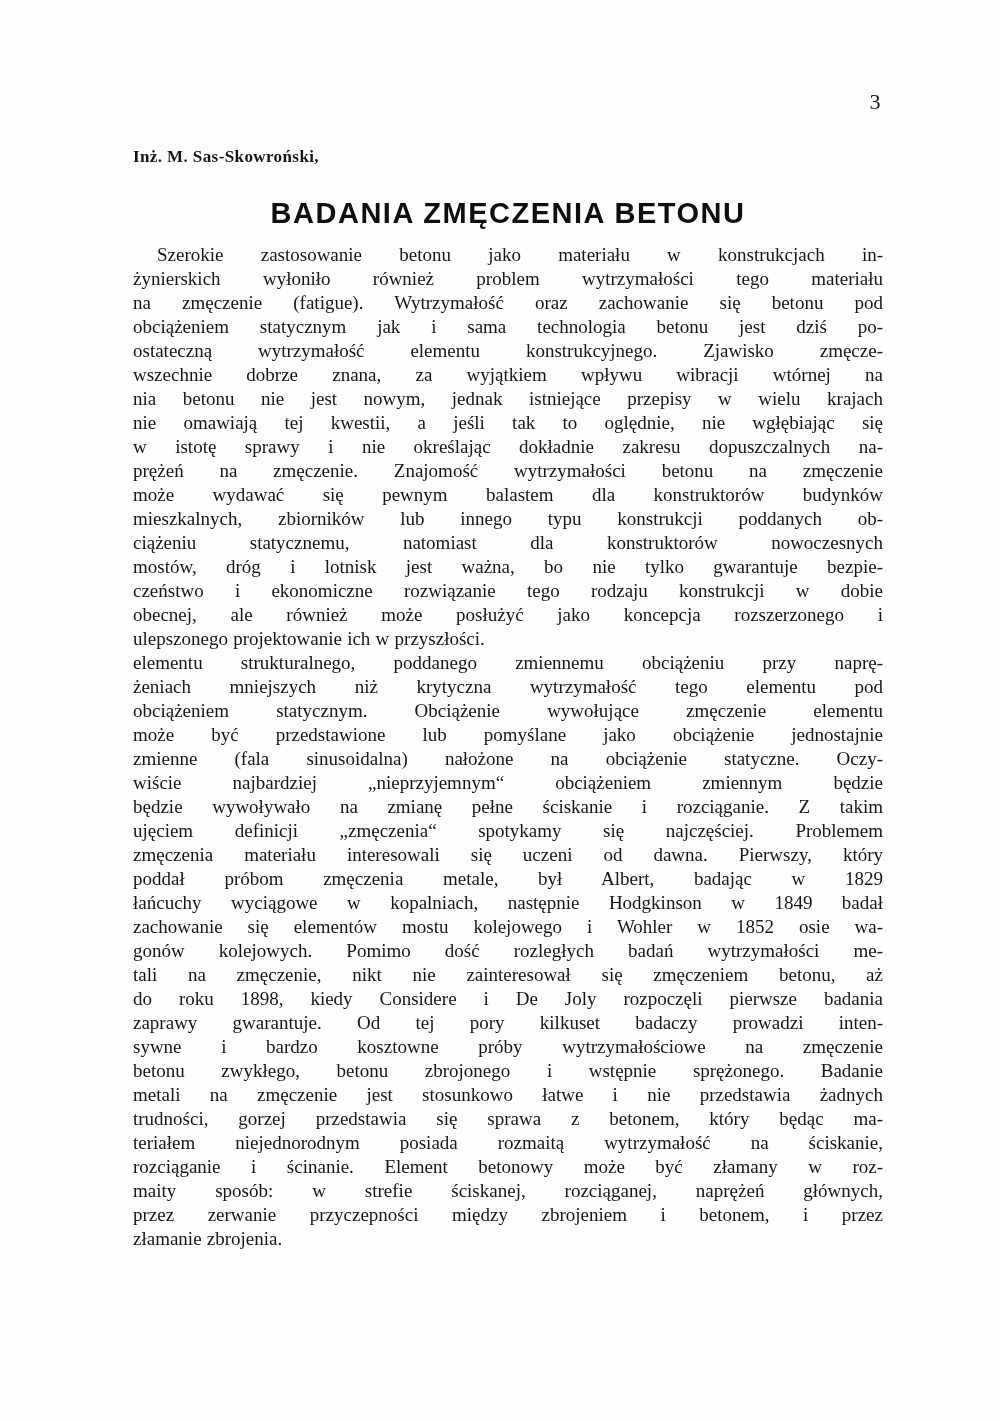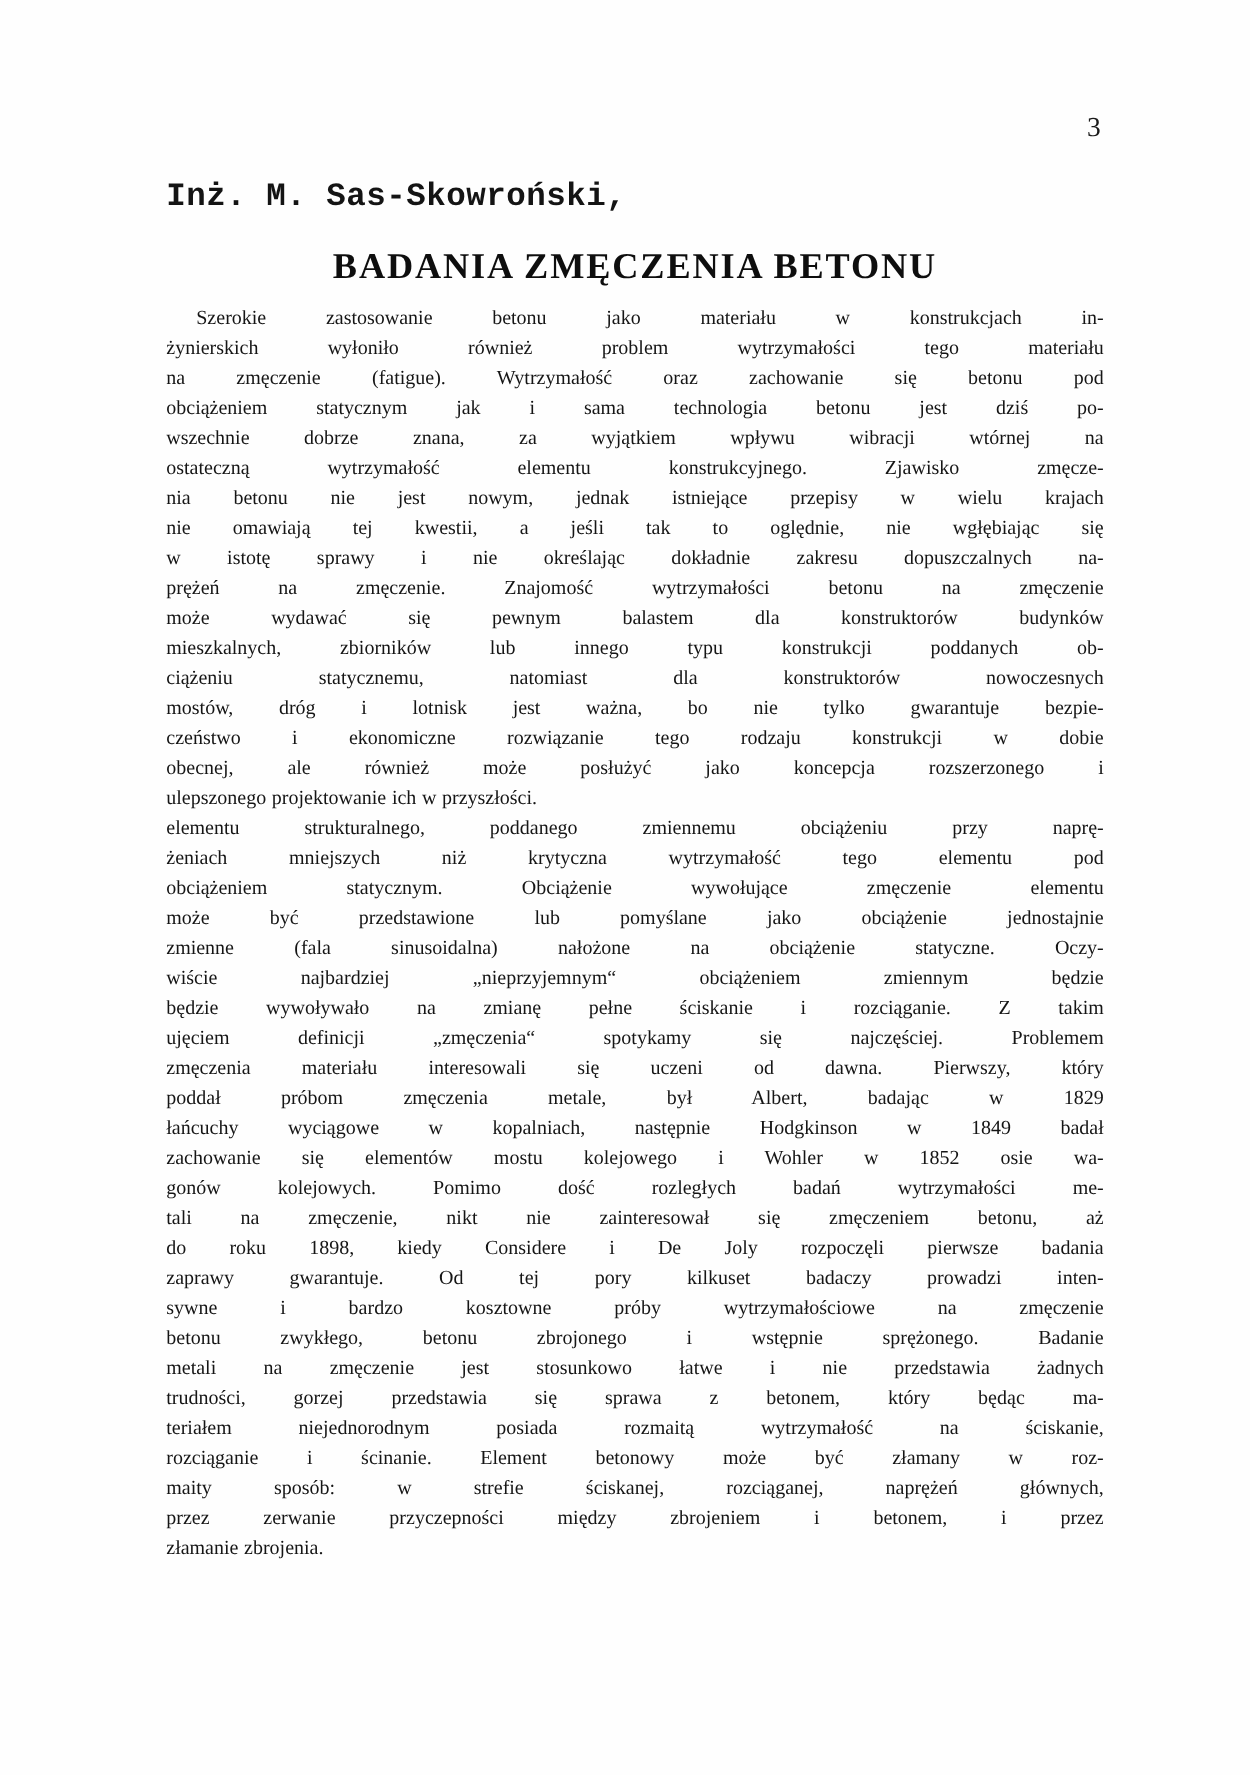--- a/index.html
+++ b/index.html
@@ -26,49 +26,48 @@
     line-height: 24px;
     color: #1a1a1a;
   }
   .author-block {
     position: absolute;
     top: 144px;
     left: 133px;
     width: 750px;
   }
   .author-line {
-    font-size: 26px;
+    font-size: 17px;
     line-height: 26px;
     font-weight: bold;
     letter-spacing: 0.4px;
     color: #141414;
     white-space: nowrap;
-    font-family: Liberation Mono, monospace;
   }
   .title {
     position: absolute;
     top: 196px;
     left: 133px;
     width: 750px;
     margin: 0;
     text-align: center;
-    font-family: Liberation Serif, serif;
+    font-family: Liberation Sans, sans-serif;
     font-weight: bold;
     font-size: 29px;
     line-height: 34px;
     letter-spacing: 1.5px;
     color: #0e0e0e;
     white-space: nowrap;
   }
   .body-text {
     position: absolute;
     top: 243px;
     left: 133px;
     width: 750px;
-    font-size: 16px;
+    font-size: 19px;
     color: #151515;
     font-family: Liberation Serif, serif;
   }
   .paragraph {
     margin: 0;
   }
   .line {
     height: 24px;
     line-height: 24px;
     text-align: justify;
@@ -95,22 +94,22 @@
   </div>
 
   <h1 class="title">BADANIA ZMĘCZENIA BETONU</h1>
 
   <div class="body-text">
       <div class="paragraph">
         <div class="line first">Szerokie zastosowanie betonu jako materiału w konstrukcjach in-</div>
         <div class="line">żynierskich wyłoniło również problem wytrzymałości tego materiału</div>
         <div class="line">na zmęczenie (fatigue). Wytrzymałość oraz zachowanie się betonu pod</div>
         <div class="line">obciążeniem statycznym jak i sama technologia betonu jest dziś po-</div>
+        <div class="line">ostateczną wytrzymałość elementu konstrukcyjnego. Zjawisko zmęcze-</div>
         <div class="line">wszechnie dobrze znana, za wyjątkiem wpływu wibracji wtórnej na</div>
-        <div class="line">ostateczną wytrzymałość elementu konstrukcyjnego. Zjawisko zmęcze-</div>
         <div class="line">nia betonu nie jest nowym, jednak istniejące przepisy w wielu krajach</div>
         <div class="line">nie omawiają tej kwestii, a jeśli tak to oględnie, nie wgłębiając się</div>
         <div class="line">w istotę sprawy i nie określając dokładnie zakresu dopuszczalnych na-</div>
         <div class="line">prężeń na zmęczenie. Znajomość wytrzymałości betonu na zmęczenie</div>
         <div class="line">może wydawać się pewnym balastem dla konstruktorów budynków</div>
         <div class="line">mieszkalnych, zbiorników lub innego typu konstrukcji poddanych ob-</div>
         <div class="line">ciążeniu statycznemu, natomiast dla konstruktorów nowoczesnych</div>
         <div class="line">mostów, dróg i lotnisk jest ważna, bo nie tylko gwarantuje bezpie-</div>
         <div class="line">czeństwo i ekonomiczne rozwiązanie tego rodzaju konstrukcji w dobie</div>
         <div class="line">obecnej, ale również może posłużyć jako koncepcja rozszerzonego i</div>

